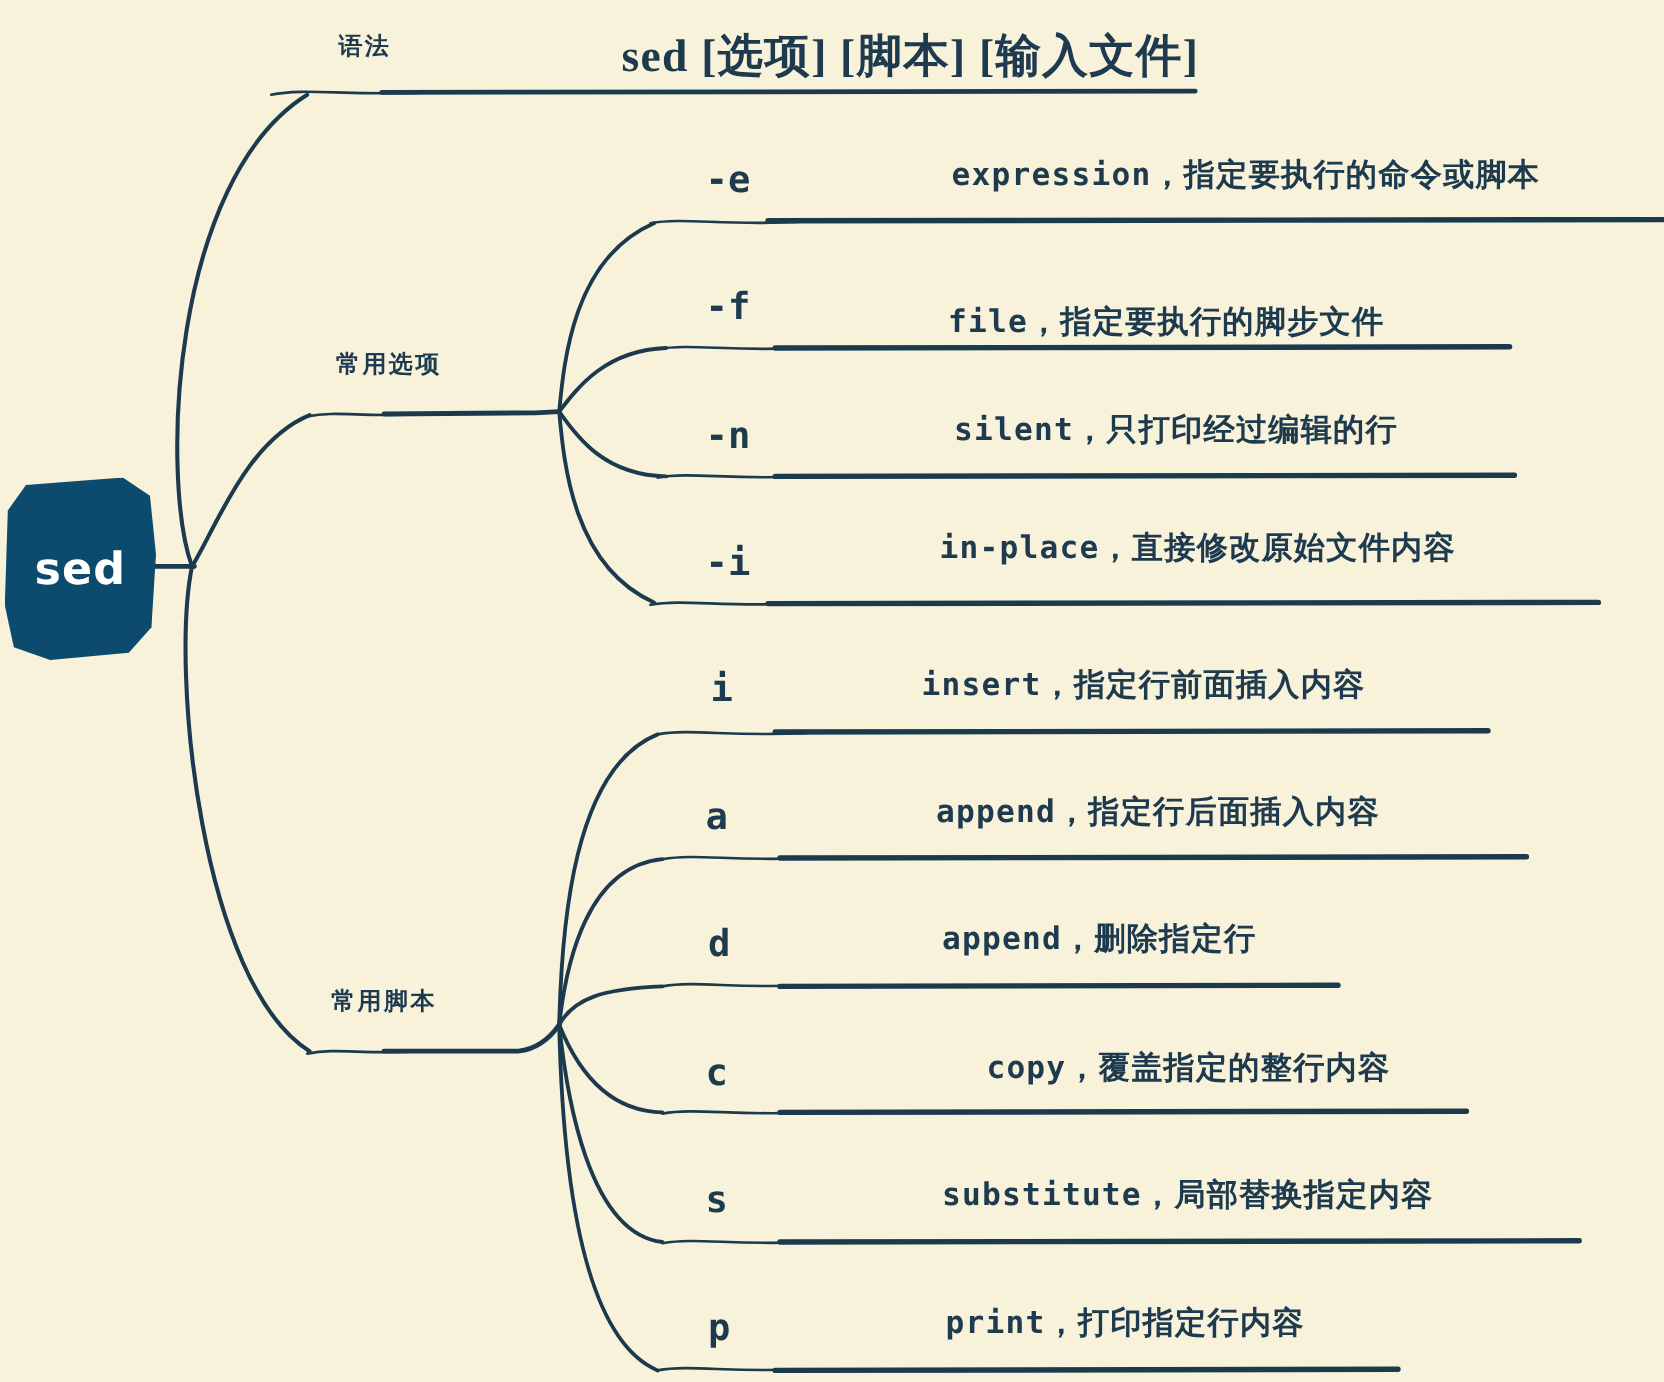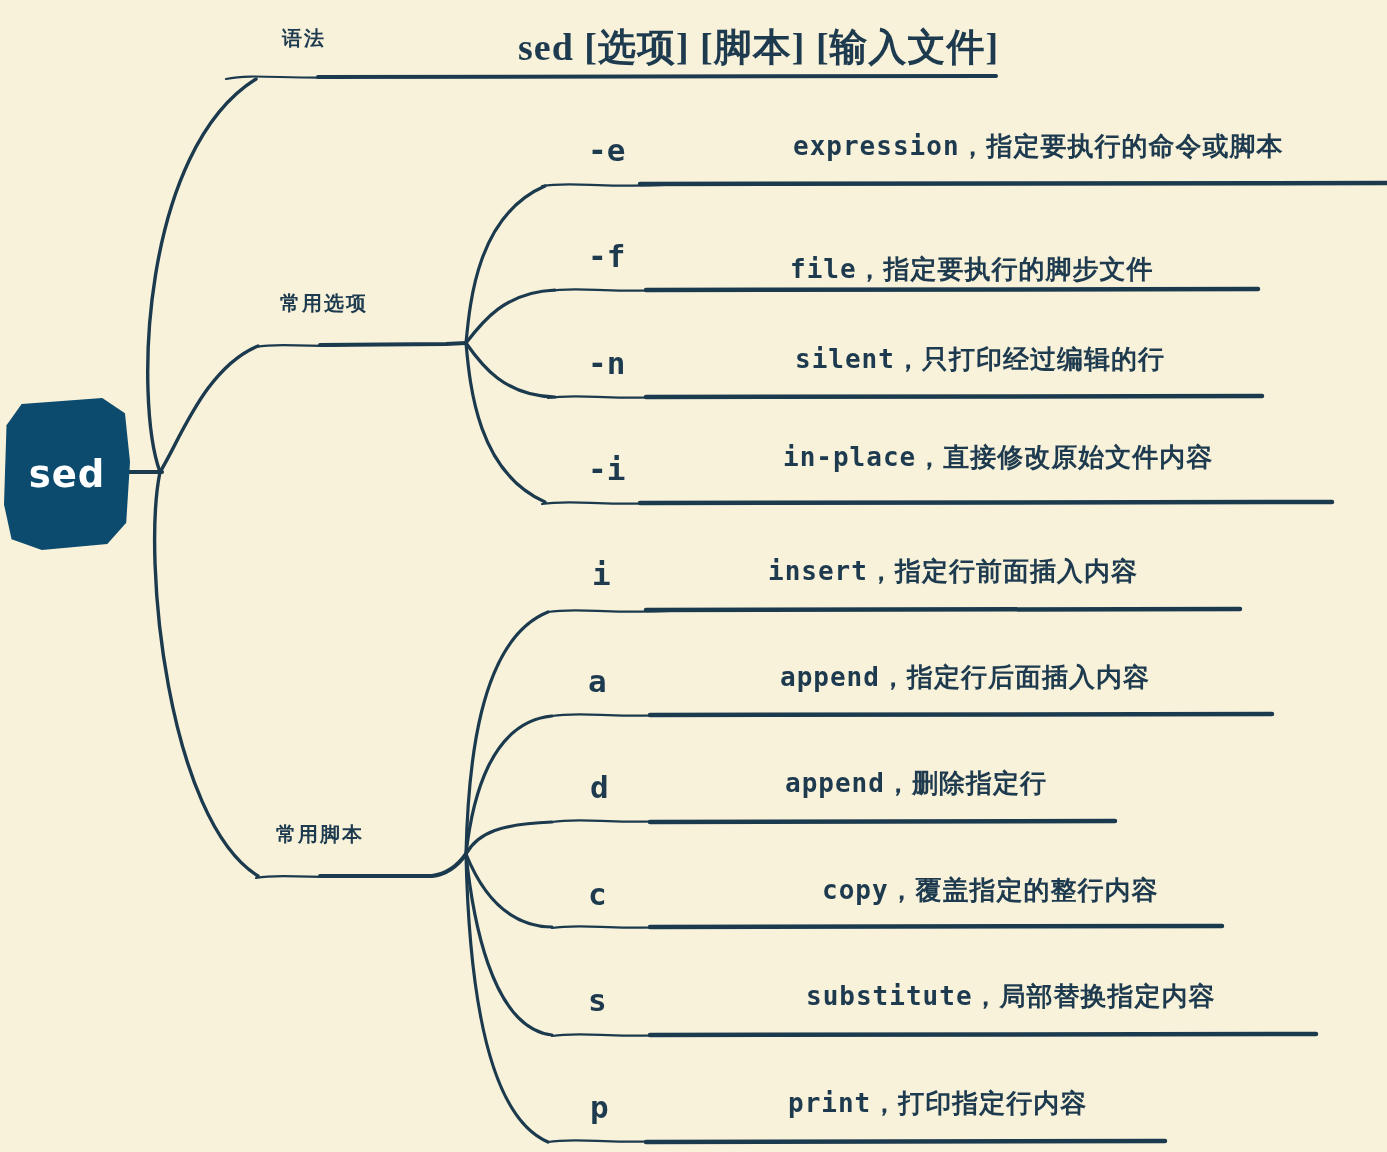--- a/index.html
+++ b/index.html
@@ -123,18 +123,18 @@
   <div class="txt flag" style="left:588px;top:663px;">a</div>
   <div class="txt desc" style="left:780px;top:662px;">append，指定行后面插入内容</div>
 
   <div class="txt flag" style="left:590px;top:769px;">d</div>
   <div class="txt desc" style="left:785px;top:768px;">append，删除指定行</div>
 
   <div class="txt flag" style="left:588px;top:876px;">c</div>
   <div class="txt desc" style="left:782px;top:875px;margin-left:40px;">copy，覆盖指定的整行内容</div>
 
   <div class="txt flag" style="left:588px;top:982px;">s</div>
-  <div class="txt desc" style="left:806px;top:981px;">substitute，局部替换指定内容</div>
+  <div class="txt desc" style="left:785px;top:981px;">substitute，局部替换指定内容</div>
 
   <div class="txt flag" style="left:590px;top:1089px;">p</div>
   <div class="txt desc" style="left:788px;top:1088px;">print，打印指定行内容</div>
 
 </div>
 
 </body></html>

